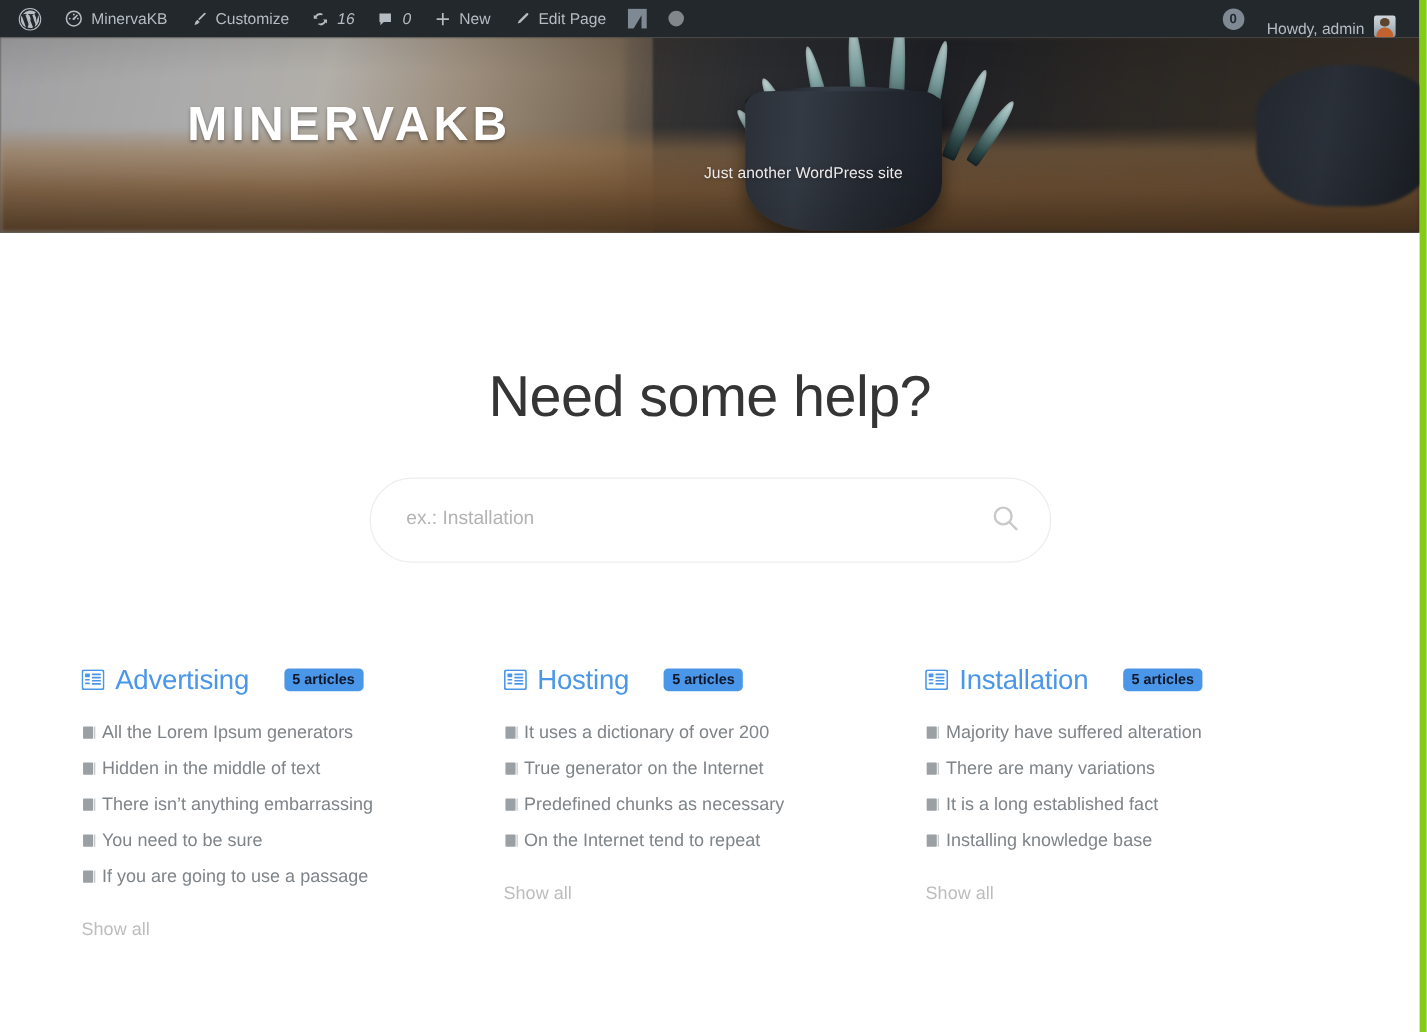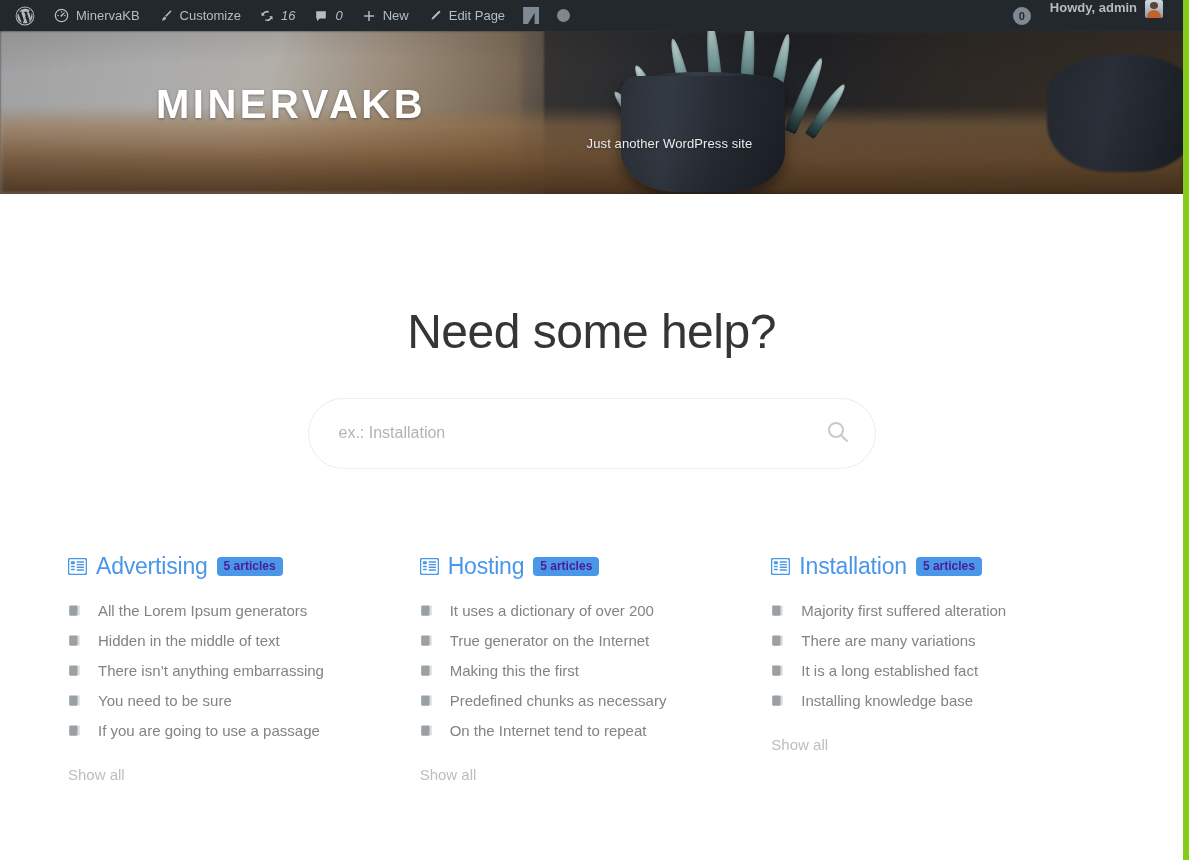--- a/index.html
+++ b/index.html
@@ -66,28 +66,27 @@
     color: #23282d;
     font-size: 11px;
     font-weight: bold;
     display: flex;
     align-items: center;
     justify-content: center;
     margin-right: 2px;
   }
   .howdy {
     display: flex;
-    align-items: flex-start;
+    align-items: flex-end;
     gap: 8px;
     padding: 0 10px 0 8px;
     height: 31px;
     color: #b5bcc2;
     font-size: 13px;
     cursor: pointer;
-    font-weight: bold;
   }
   .avatar {
     width: 18px; height: 18px;
     border-radius: 2px;
     background: linear-gradient(180deg,#cfd6dc 0%, #b9c2ca 40%, #8d98a3 100%);
     position: relative;
     overflow: hidden;
     flex: none;
   }
   .avatar::before {
@@ -290,35 +289,35 @@
   .cat-icon { flex: none; display:block; }
   .cat-title {
     font-size: 23px;
     color: #4a96e8;
     font-weight: normal;
     letter-spacing: -0.2px;
     cursor: pointer;
   }
   .cat-badge {
     background: #4a96e8;
-    color: #4c1d95;
+    color: #0f172a;
     font-size: 12px;
     font-weight: bold;
     border-radius: 4px;
     padding: 3px 7px 4px 7px;
     line-height: 1;
-    margin-left: 0;
+    margin-left: 20px;
     white-space: nowrap;
   }
 
   .art-list { list-style: none; }
   .art-item {
     display: flex;
     align-items: center;
-    gap: 17px;
+    gap: 4px;
     margin-bottom: 13px;
     font-size: 15px;
     color: #7f8488;
     cursor: pointer;
   }
   .art-icon { flex: none; display:block; }
   .show-all {
     display: inline-block;
     margin-top: 14px;
     font-size: 15px;
@@ -578,29 +577,20 @@
           </span>
           <span>True generator on the Internet</span>
         </li>
         <li class="art-item">
           <span>
             <svg class="art-icon" width="13" height="13" viewBox="0 0 14 14" fill="#9aa0a4">
               <path d="M2.2 1.6h7.3c.5 0 .9.4.9.9v9.2c0 .5-.4.9-.9.9H2.2c-.5 0-.9-.4-.9-.9V2.5c0-.5.4-.9.9-.9z"></path>
               <path d="M11.2 1.6h1.1v10.9h-1.1z" opacity=".6"></path>
             </svg>
           </span>
-          <span>Making this the first</span>
-        </li>
-        <li class="art-item">
-          <span>
-            <svg class="art-icon" width="13" height="13" viewBox="0 0 14 14" fill="#9aa0a4">
-              <path d="M2.2 1.6h7.3c.5 0 .9.4.9.9v9.2c0 .5-.4.9-.9.9H2.2c-.5 0-.9-.4-.9-.9V2.5c0-.5.4-.9.9-.9z"></path>
-              <path d="M11.2 1.6h1.1v10.9h-1.1z" opacity=".6"></path>
-            </svg>
-          </span>
           <span>Predefined chunks as necessary</span>
         </li>
         <li class="art-item">
           <span>
             <svg class="art-icon" width="13" height="13" viewBox="0 0 14 14" fill="#9aa0a4">
               <path d="M2.2 1.6h7.3c.5 0 .9.4.9.9v9.2c0 .5-.4.9-.9.9H2.2c-.5 0-.9-.4-.9-.9V2.5c0-.5.4-.9.9-.9z"></path>
               <path d="M11.2 1.6h1.1v10.9h-1.1z" opacity=".6"></path>
             </svg>
           </span>
           <span>On the Internet tend to repeat</span>
@@ -627,21 +617,21 @@
         <span class="cat-badge">5 articles</span>
       </div>
       <ul class="art-list">
         <li class="art-item">
           <span>
             <svg class="art-icon" width="13" height="13" viewBox="0 0 14 14" fill="#9aa0a4">
               <path d="M2.2 1.6h7.3c.5 0 .9.4.9.9v9.2c0 .5-.4.9-.9.9H2.2c-.5 0-.9-.4-.9-.9V2.5c0-.5.4-.9.9-.9z"></path>
               <path d="M11.2 1.6h1.1v10.9h-1.1z" opacity=".6"></path>
             </svg>
           </span>
-          <span>Majority first suffered alteration</span>
+          <span>Majority have suffered alteration</span>
         </li>
         <li class="art-item">
           <span>
             <svg class="art-icon" width="13" height="13" viewBox="0 0 14 14" fill="#9aa0a4">
               <path d="M2.2 1.6h7.3c.5 0 .9.4.9.9v9.2c0 .5-.4.9-.9.9H2.2c-.5 0-.9-.4-.9-.9V2.5c0-.5.4-.9.9-.9z"></path>
               <path d="M11.2 1.6h1.1v10.9h-1.1z" opacity=".6"></path>
             </svg>
           </span>
           <span>There are many variations</span>
         </li>

